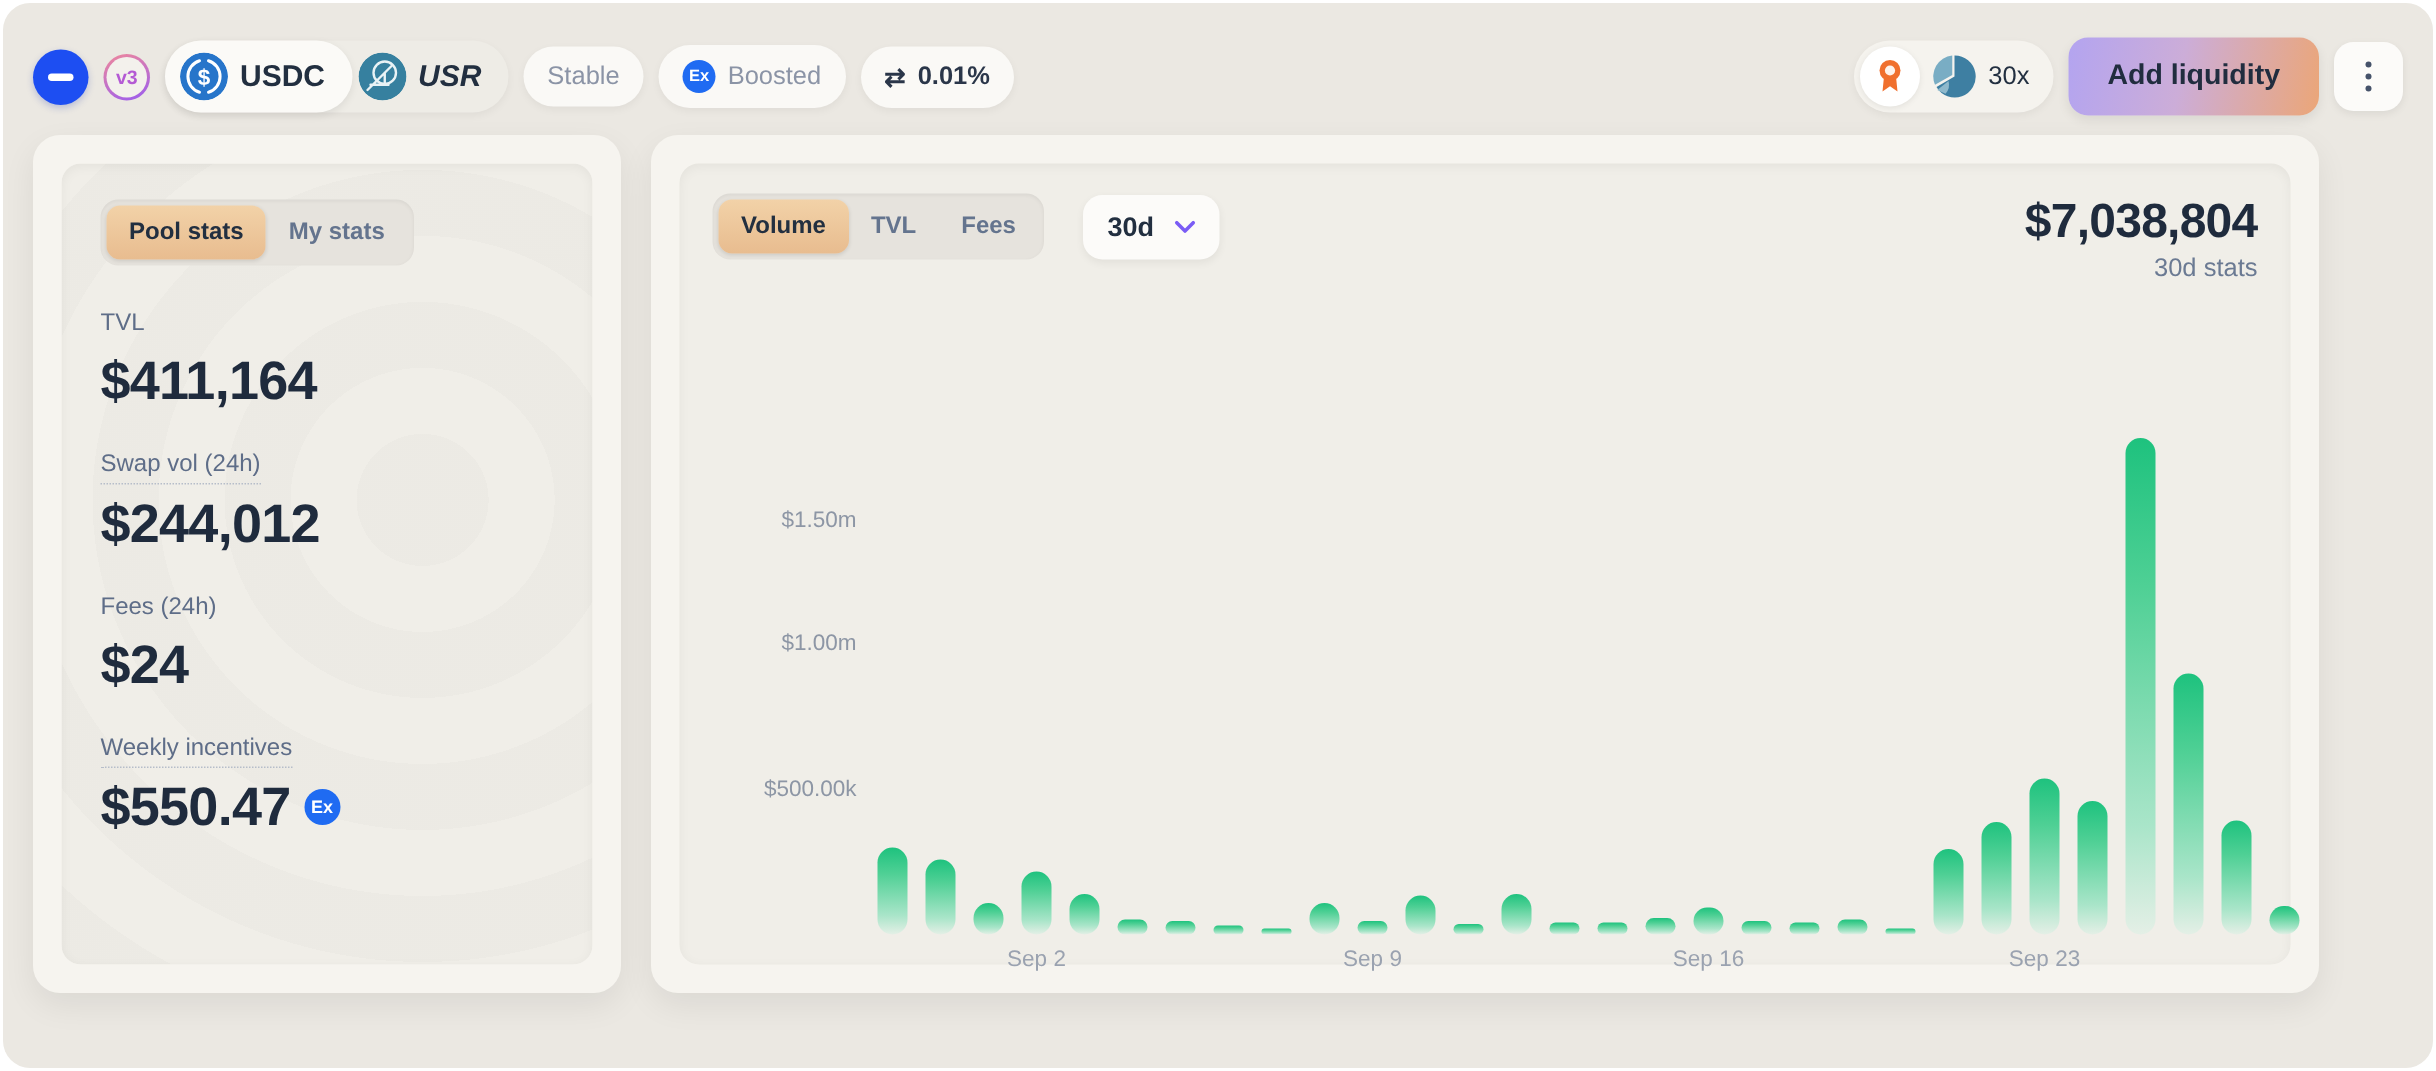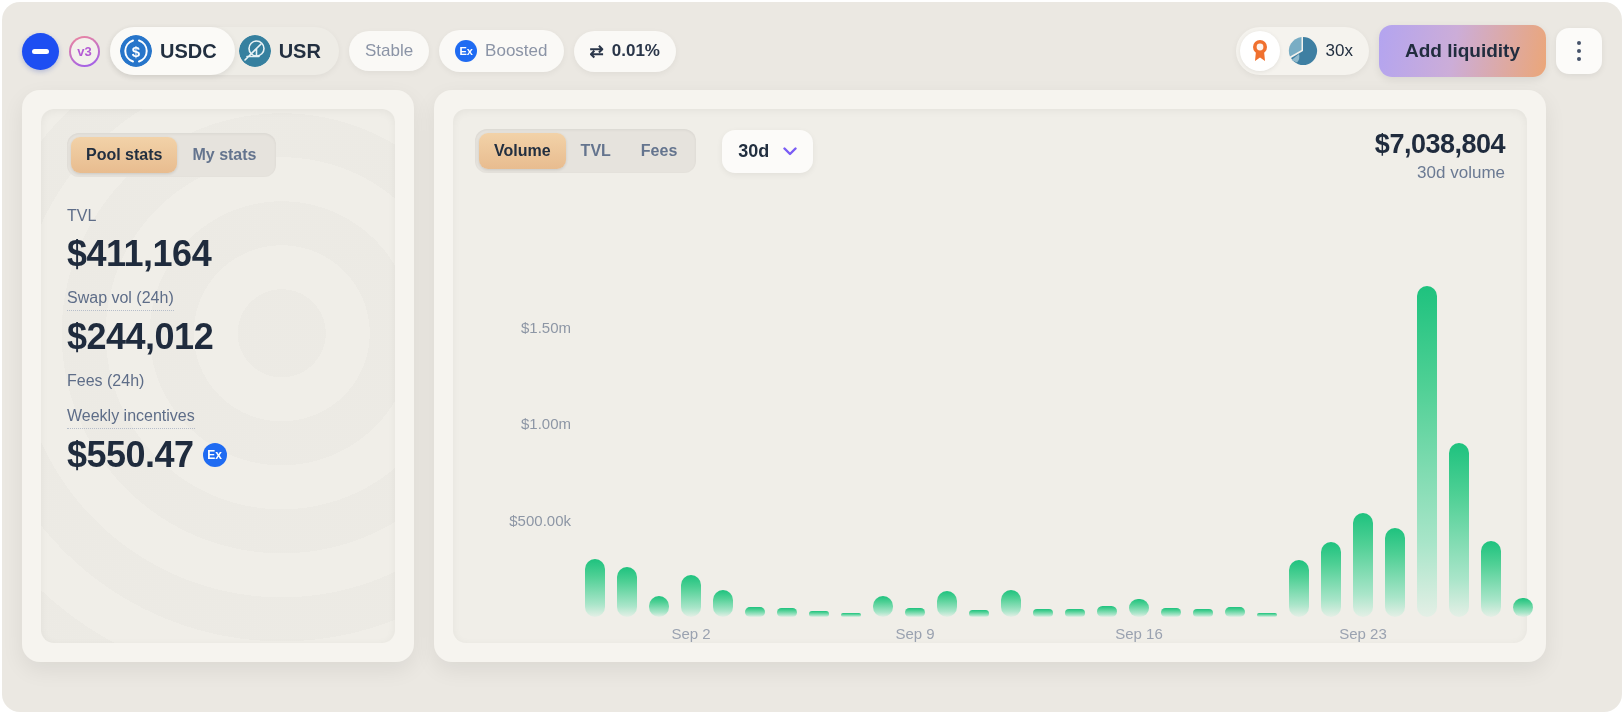--- a/index.html
+++ b/index.html
@@ -41,37 +41,37 @@
   .chart-card { left:432px; width:1112px; }
   .stats-card .card-inner { padding:24px 26px;
     background:
       repeating-radial-gradient(circle at 68% 42%, rgba(0,0,0,0.014) 0 44px, rgba(255,255,255,0.0) 44px 88px),
       #f0eee8; }
 
   .tab-group { display:inline-flex; align-items:center; background:#e6e3dd; border-radius:12px; padding:4px; box-shadow:inset 0 1px 3px rgba(0,0,0,.06); }
   .tab { border:none; background:transparent; font-family:"Liberation Sans",sans-serif; font-size:16px; font-weight:bold; color:#64748e; padding:9px 15px; border-radius:9px; cursor:pointer; white-space:nowrap; }
   .tab.active { background:linear-gradient(180deg,#f2d2a8,#e8bc8f); color:#222f40; box-shadow:0 1px 3px rgba(0,0,0,.12);text-align:center; }
 
-  .stat { margin-top:14px; }
+  .stat { margin-top:26px; }
   .stat:first-of-type { margin-top:30px; }
   .stat-label { font-size:16px; color:#5e6d88; display:inline-block; padding-bottom:3px; }
   .stat-label.dotted { border-bottom:1px dotted #b6bdc9; }
   .stat-value-row { display:flex; align-items:center; gap:9px; margin-top:5px; }
   .stat-value { font-size:36px; font-weight:bold; color:#1f2b3d; letter-spacing:-0.5px; }
   .sparkle { color:#f09a4a; font-size:17px; line-height:1; }
   .sparkle .small { font-size:10px; vertical-align:super; }
   .stat .ex-badge { width:24px; height:24px; font-size:12px; }
 
   
   .chart-card .card-inner { padding:20px 22px 14px 22px; }
   .chart-head { display:flex; align-items:flex-start; }
   .chart-head .controls { display:flex; align-items:center; gap:26px; }
   .range-pill { display:flex; align-items:center; gap:14px; background:#fcfbf9; border-radius:13px; padding:11px 16px; font-size:18px; font-weight:bold; color:#222f40; box-shadow:0 2px 6px rgba(0,0,0,.06); border:none; cursor:pointer; font-family:"Liberation Sans",sans-serif; }
   .chart-total { margin-left:auto; text-align:right; }
-  .chart-total .value { font-size:27px; font-weight:bold; color:#1f2b3d; letter-spacing:-0.5px; }
+  .chart-total .value { font-size:32px; font-weight:bold; color:#1f2b3d; letter-spacing:-0.5px; }
   .chart-total .caption { font-size:17px; color:#6b7a93; margin-top:3px; }
 
   .plot { position:relative; height:462px; margin-top:2px; }
   .ylabels { position:absolute; left:0; bottom:30px; width:96px; height:420px; }
   .ytick { position:absolute; right:0; font-size:15px; color:#8d96a5; transform:translateY(50%); }
   .bars { position:absolute; left:104px; bottom:30px; display:flex; align-items:flex-end; height:420px; }
   .bar-slot { width:32px; display:flex; justify-content:center; align-items:flex-end; height:100%; }
   .bar { width:20px; border-radius:10px; min-height:4px;
          background:linear-gradient(180deg,#1ec27e 0%,#4fd095 30%,#a9e5c9 78%,rgba(214,241,228,.45) 100%); }
   .xticks { position:absolute; left:104px; bottom:0; width:960px; height:22px; }
@@ -95,21 +95,21 @@
       <div class="pair-pill">
         <div class="pair-seg raised">
           <svg class="token-icon" viewBox="0 0 32 32">
             <circle cx="16" cy="16" r="16" fill="#2775ca"></circle>
             <path d="M13 26.5a11 11 0 0 1 0-21" fill="none" stroke="#fff" stroke-width="2" stroke-linecap="round"></path>
             <path d="M19 5.5a11 11 0 0 1 0 21" fill="none" stroke="#fff" stroke-width="2" stroke-linecap="round"></path>
             <text x="16" y="21.5" font-size="15" font-weight="bold" fill="#fff" text-anchor="middle" font-family="Liberation Sans, sans-serif">$</text>
           </svg>
           <span>USDC</span>
         </div>
-        <div class="pair-seg" style="padding-left:4px;">
+        <div class="pair-seg" style="padding-left:4px;font-style:italic;">
           <svg class="token-icon" viewBox="0 0 32 32">
             <circle cx="16" cy="16" r="16" fill="#36809f"></circle>
             <circle cx="17.5" cy="13.5" r="7.5" fill="none" stroke="#e8f2f5" stroke-width="1.6"></circle>
             <path d="M6 25 L22 9 M17.5 13.5 L17.5 21 M8 21.5 L20 21.5" fill="none" stroke="#e8f2f5" stroke-width="1.6" stroke-linecap="round"></path>
           </svg>
           <span>USR</span>
         </div>
       </div>
 
       <div class="pill">
@@ -160,21 +160,23 @@
           <button class="tab active">Pool stats</button>
           <button class="tab">My stats</button>
         </div>
       <div id="stats-list">
           <div class="stat"><span class="stat-label">TVL</span><div class="stat-value-row">
               <span class="stat-value">$411,164</span>
             </div></div>
           <div class="stat"><span class="stat-label dotted">Swap vol (24h)</span><div class="stat-value-row">
               <span class="stat-value">$244,012</span>
             </div></div>
-          <div class="stat"><span class="stat-label">Fees (24h)</span></div>
+          <div class="stat"><span class="stat-label">Fees (24h)</span><div class="stat-value-row">
+              <span class="stat-value">$24</span>
+            </div></div>
           <div class="stat"><span class="stat-label dotted">Weekly incentives</span><div class="stat-value-row">
               <span class="stat-value">$550.47</span>
               <span class="ex-badge">Ex</span>
             </div></div>
         </div>
     </div>
   </div>
 
   <div class="card chart-card">
     <div class="card-inner">
@@ -187,29 +189,29 @@
             </div>
           <button class="range-pill">
             <span>30d</span>
             <svg width="14" height="9" viewBox="0 0 14 9">
               <path d="M1.5 1.5 L7 7 L12.5 1.5" fill="none" stroke="#7a5cf5" stroke-width="2.4" stroke-linecap="round" stroke-linejoin="round"></path>
             </svg>
           </button>
         </div>
         <div class="chart-total">
           <div class="value">$7,038,804</div>
-          <div class="caption">30d volume</div>
+          <div class="caption">30d stats</div>
         </div>
       </div>
 
       <div class="plot">
         <div class="ylabels" id="ylabels">
             <span class="ytick" style="bottom: 97px;">$500.00k</span>
             <span class="ytick" style="bottom: 194px;">$1.00m</span>
-            <span class="ytick" style="bottom: 290px;">$1.50m</span>
+            <span class="ytick" style="bottom: 276px;">$1.50m</span>
           </div>
         <div class="bars" id="bars">
             <div class="bar-slot">
               <div class="bar" style="height: 58px;"></div>
             </div>
             <div class="bar-slot">
               <div class="bar" style="height: 50px;"></div>
             </div>
             <div class="bar-slot">
               <div class="bar" style="height: 21px;"></div>

